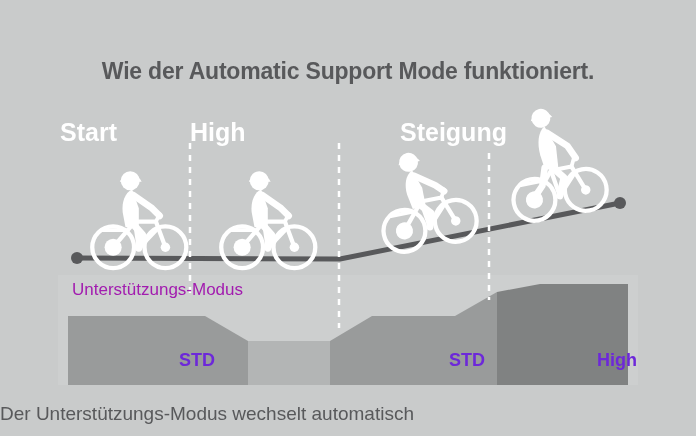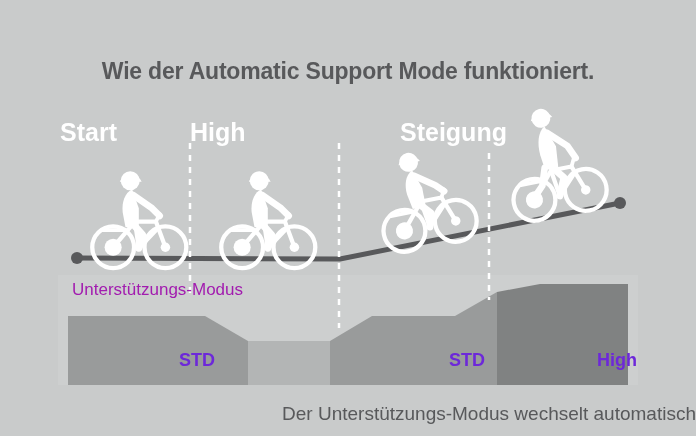--- a/index.html
+++ b/index.html
@@ -29,21 +29,21 @@
     font-size: 23px;
     font-weight: bold;
     color: #58595b;
     letter-spacing: -0.2px;
     white-space: nowrap;
   }
   .caption {
     position: absolute;
     left: 0; top: 375px;
     width: 696px;
-    text-align: right;
+    text-align: left;
     font-size: 19px;
     color: #58595b;
     white-space: nowrap;
   }
   .panel {
     position: absolute;
     left: 58px;
     top: 247px;
     width: 580px;
     height: 110px;

